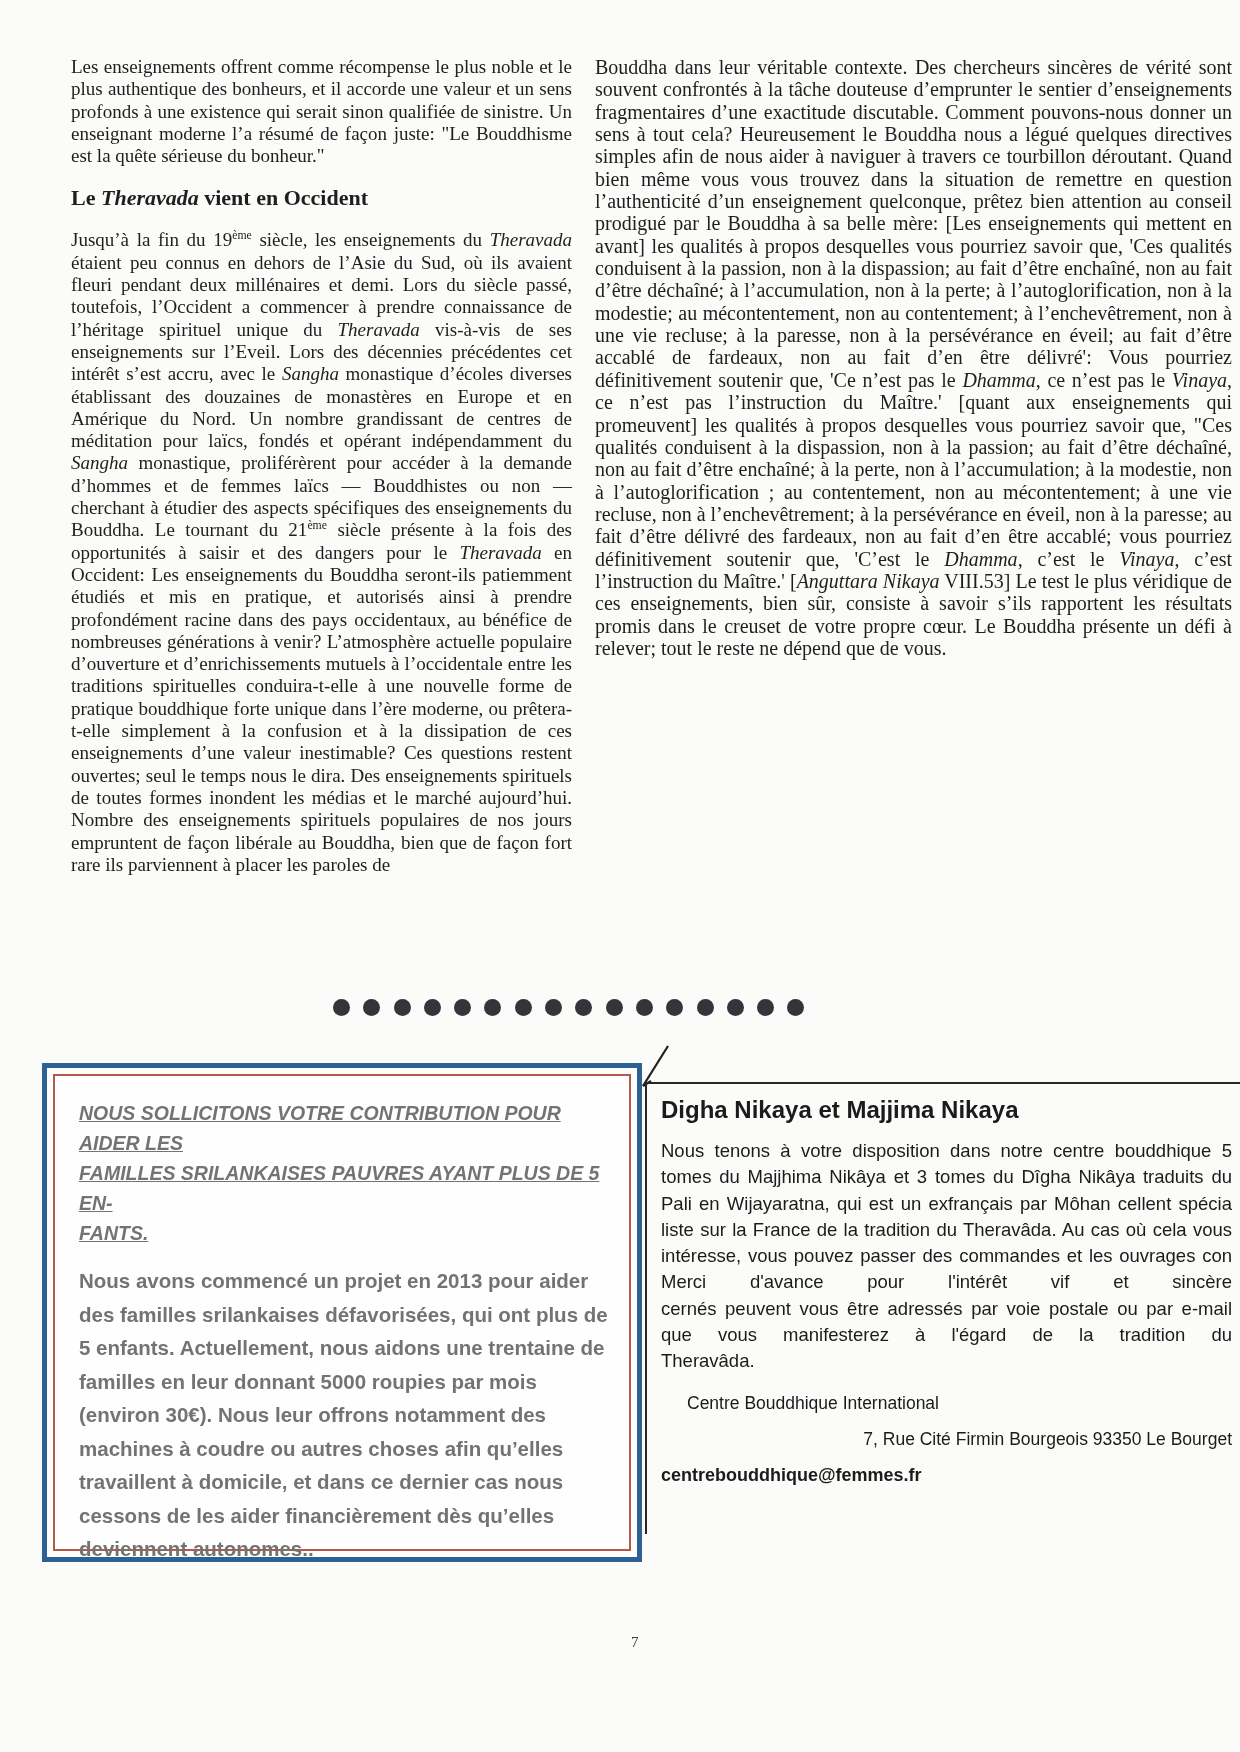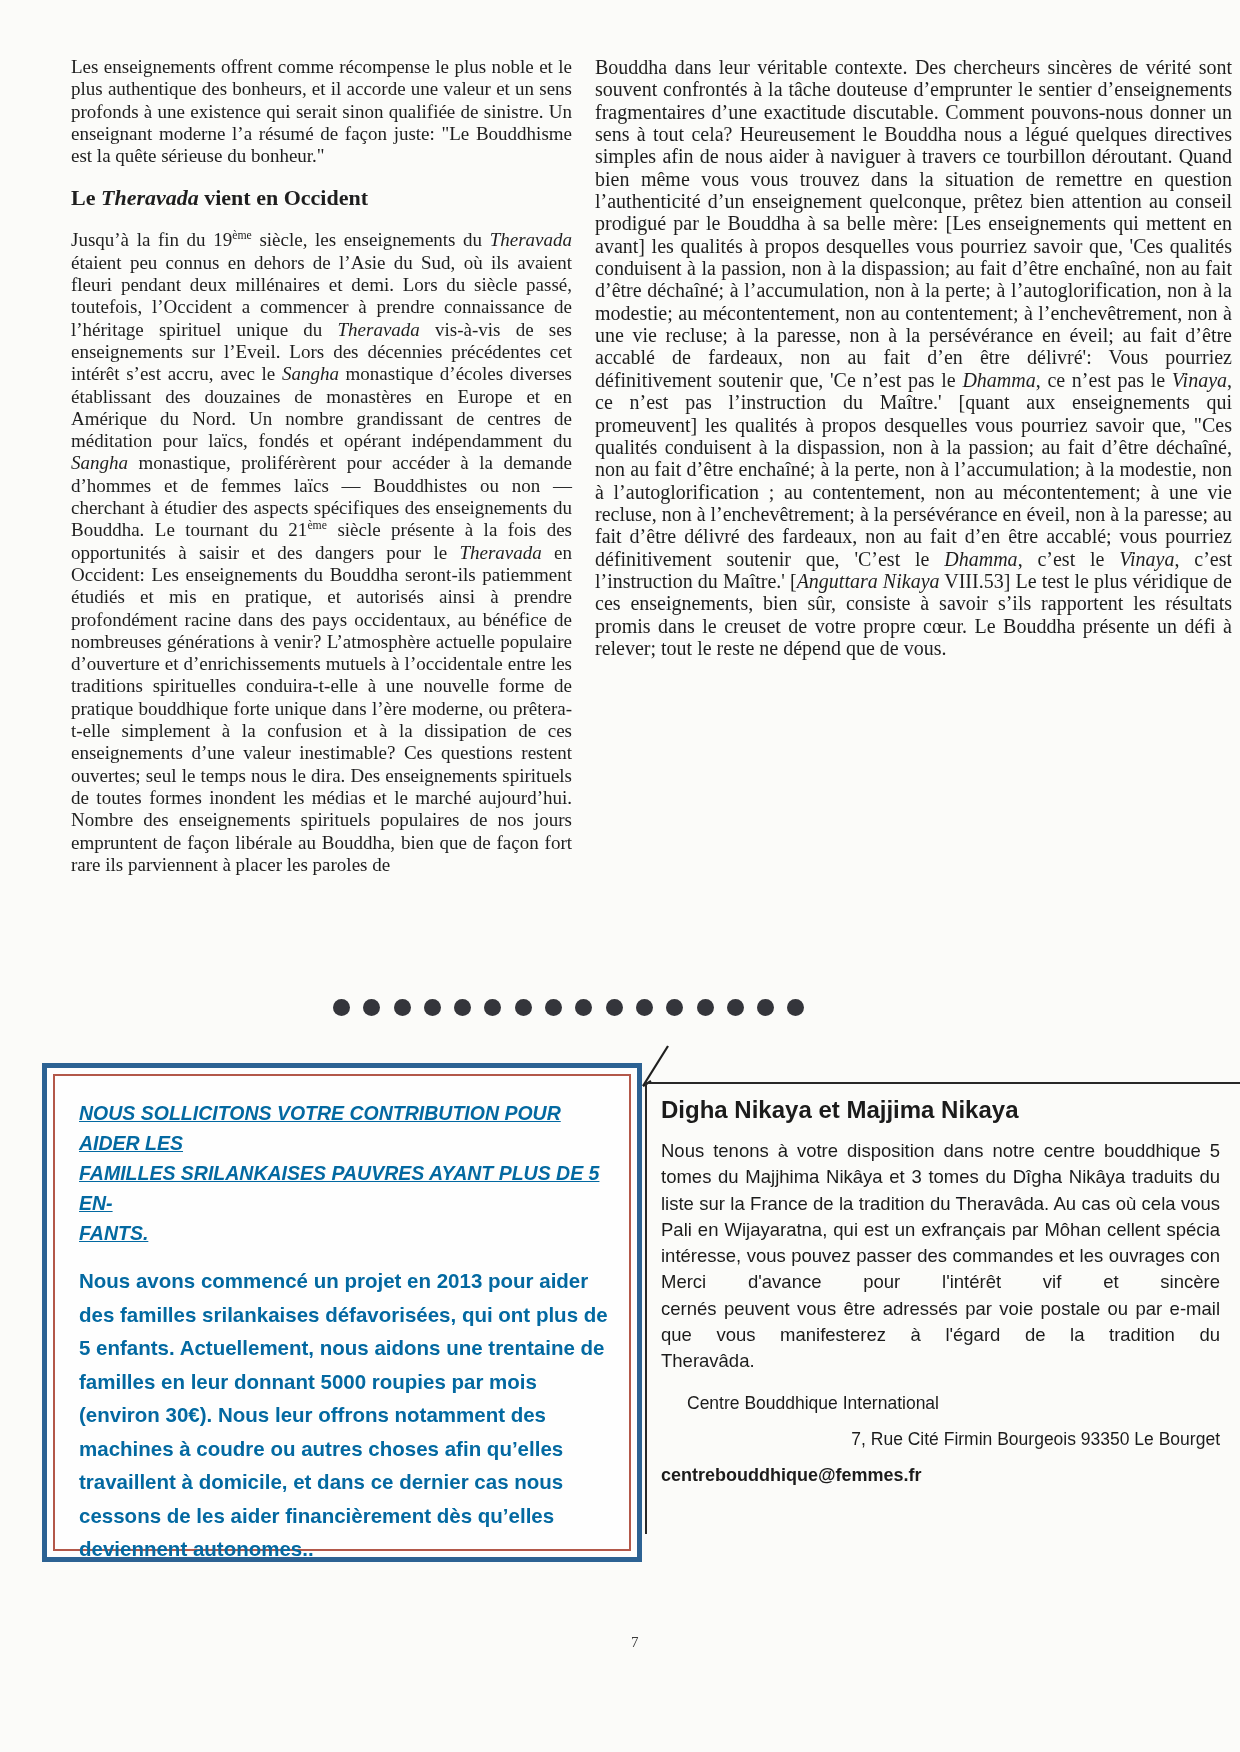--- a/index.html
+++ b/index.html
@@ -22,30 +22,30 @@
   .dot{width:17px;height:17px;border-radius:50%;background:#34353b;}
   
   .slash{position:absolute;left:630px;top:1040px;}
   
   .donation{
     position:absolute;left:42px;top:1063px;width:600px;height:499px;
     background:#fefefe;border:5px solid #2c6293;box-sizing:border-box;padding:6px;
   }
   .donation-inner{
     border:2px solid #b3584a;width:100%;height:100%;box-sizing:border-box;
-    padding:22px 8px 0 24px;font-family:"Liberation Sans", sans-serif;color:#0369a1;
+    padding:22px 8px 0 24px;font-family:"Liberation Sans", sans-serif;color:#737373;
   }
   .donation-title{font-size:19.5px;font-weight:bold;font-style:italic;line-height:30px;}
   .donation-title div{text-decoration:underline;}
   .donation-body{margin-top:16px;font-size:20.5px;font-weight:bold;line-height:33.5px;text-align:left;}
   
   .nikaya{
     position:absolute;left:645px;top:1082px;width:595px;height:452px;
     border-top:2px solid #282828;border-left:2px solid #282828;box-sizing:border-box;
-    padding:12px 20px 0 14px;font-family:"Liberation Sans", sans-serif;color:#1b1b1b;
+    padding:12px 8px 0 14px;font-family:"Liberation Sans", sans-serif;color:#1b1b1b;
   }
   .nikaya-title{font-size:24px;font-weight:bold;margin:0 0 14px 0;}
   .nikaya-body{font-size:18.5px;line-height:26.3px;}
   .nikaya-body div{text-align:justify;text-align-last:justify;}
   .nikaya-body div.last{text-align:left;text-align-last:left;}
   .nikaya-org{margin-top:18px;font-size:17.5px;margin-left:26px;}
   .nikaya-addr{margin-top:15px;font-size:17.5px;text-align:right;}
   .nikaya-email{margin-top:15px;font-size:18px;font-weight:bold;}
   
   .pagenum{position:absolute;left:631px;top:1634px;font-size:15px;color:#3a3a3a;}
@@ -96,22 +96,22 @@
       </div>
     <div class="donation-body">Nous avons commencé un projet en 2013 pour aider des familles srilankaises défavorisées, qui ont plus de 5 enfants. Actuellement, nous aidons une trentaine de familles en leur donnant 5000 roupies par mois (environ 30€). Nous leur offrons notamment des machines à coudre ou autres choses afin qu’elles travaillent à domicile, et dans ce dernier cas nous cessons de les aider financièrement dès qu’elles deviennent autonomes..</div>
   </div>
 </div>
 
 <div class="nikaya">
   <div class="nikaya-title">Digha Nikaya et Majjima Nikaya</div>
   <div class="nikaya-body">
       <div>Nous tenons à votre disposition dans notre centre bouddhique 5</div>
       <div>tomes du Majjhima Nikâya et 3 tomes du Dîgha Nikâya traduits du</div>
+      <div>Pali en Wijayaratna, qui est un exfrançais par Môhan cellent spécia</div>
       <div>liste sur la France de la tradition du Theravâda. Au cas où cela vous</div>
-      <div>Pali en Wijayaratna, qui est un exfrançais par Môhan cellent spécia</div>
       <div>intéresse, vous pouvez passer des commandes et les ouvrages con</div>
       <div>Merci d'avance pour l'intérêt vif et sincère</div>
       <div>cernés peuvent vous être adressés par voie postale ou par e-mail</div>
       <div>que vous manifesterez à l'égard de la tradition du</div>
       <div class="last">Theravâda.</div>
     </div>
   <div class="nikaya-org">Centre Bouddhique International</div>
   <div class="nikaya-addr">7, Rue Cité Firmin Bourgeois 93350 Le Bourget</div>
   <div class="nikaya-email">centrebouddhique@femmes.fr</div>
 </div>

